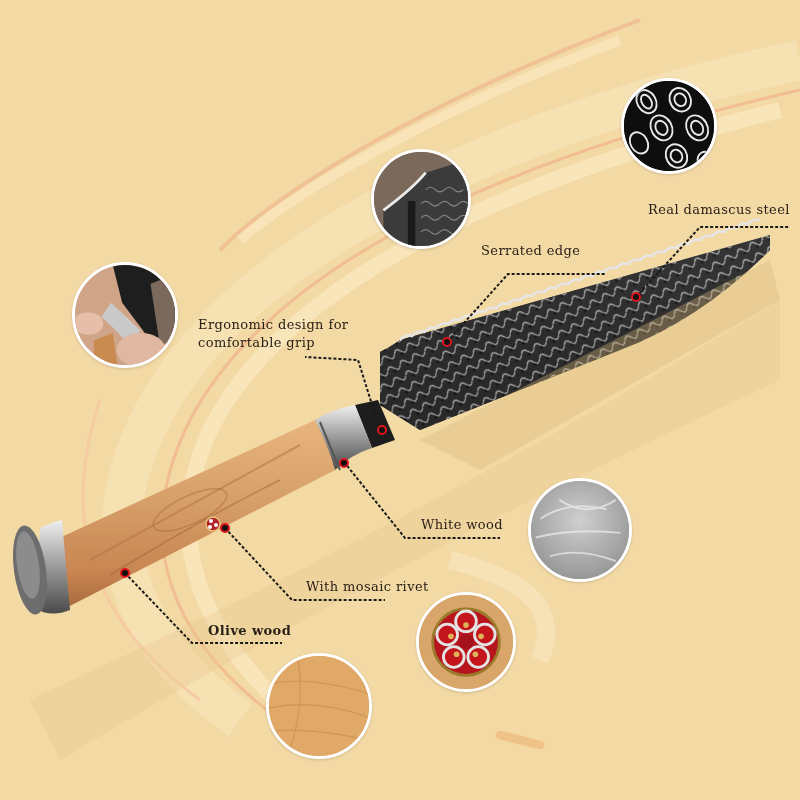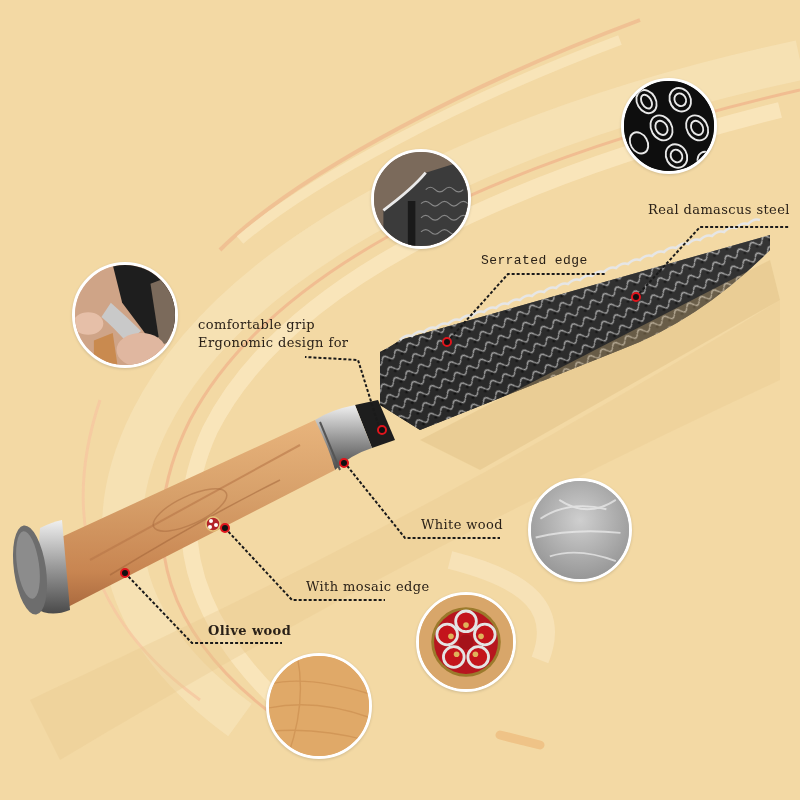--- a/index.html
+++ b/index.html
@@ -113,27 +113,27 @@
       <circle cx="636" cy="297" r="4"></circle>
       <circle cx="447" cy="342" r="4"></circle>
       <circle cx="382" cy="430" r="4"></circle>
       <circle cx="344" cy="463" r="4"></circle>
       <circle cx="225" cy="528" r="4"></circle>
       <circle cx="125" cy="573" r="4"></circle>
     </g>
   </svg>
 
   <div class="label" style="left:648px; top:201px;">Real damascus steel</div>
-  <div class="label" style="left:481px; top:252px;font-family:Liberation Mono, monospace;">Serrated edge</div>
+  <div class="label" style="left:481px; top:242px;">Serrated edge</div>
   <div class="label" style="left:198px; top:316px;">
+    <div>Ergonomic design for</div>
     <div>comfortable grip</div>
-    <div>Ergonomic design for</div>
   </div>
   <div class="label" style="left:421px; top:516px;">White wood</div>
-  <div class="label" style="left:306px; top:578px;">With mosaic edge</div>
+  <div class="label" style="left:306px; top:578px;">With mosaic rivet</div>
   <div class="label" style="left:208px; top:622px;font-weight:bold;">Olive wood</div>
 
   <div class="detail" style="left:621px; top:78px; width:96px; height:96px; background:#111;">
     <svg viewBox="0 0 96 96">
       <rect width="96" height="96" fill="#0e0e0e"></rect>
       <g fill="none" stroke="#e8e8e8" stroke-width="2">
         <ellipse cx="24" cy="22" rx="10" ry="13" transform="rotate(-30 24 22)"></ellipse>
         <ellipse cx="24" cy="22" rx="5" ry="8" transform="rotate(-30 24 22)"></ellipse>
         <ellipse cx="60" cy="20" rx="11" ry="13" transform="rotate(-30 60 20)"></ellipse>
         <ellipse cx="60" cy="20" rx="6" ry="7" transform="rotate(-30 60 20)"></ellipse>

